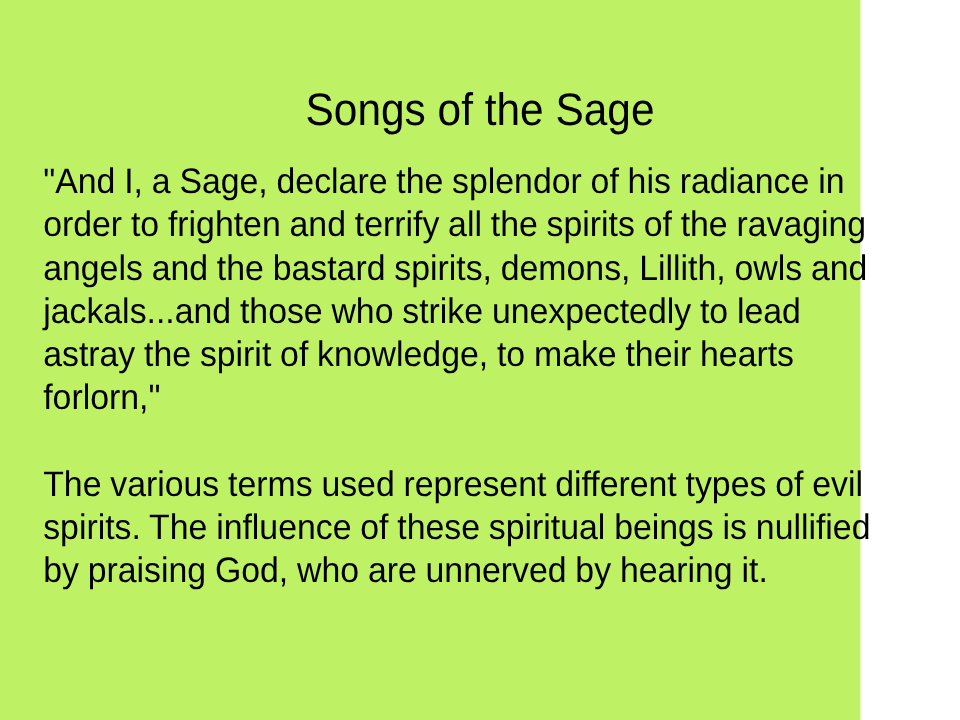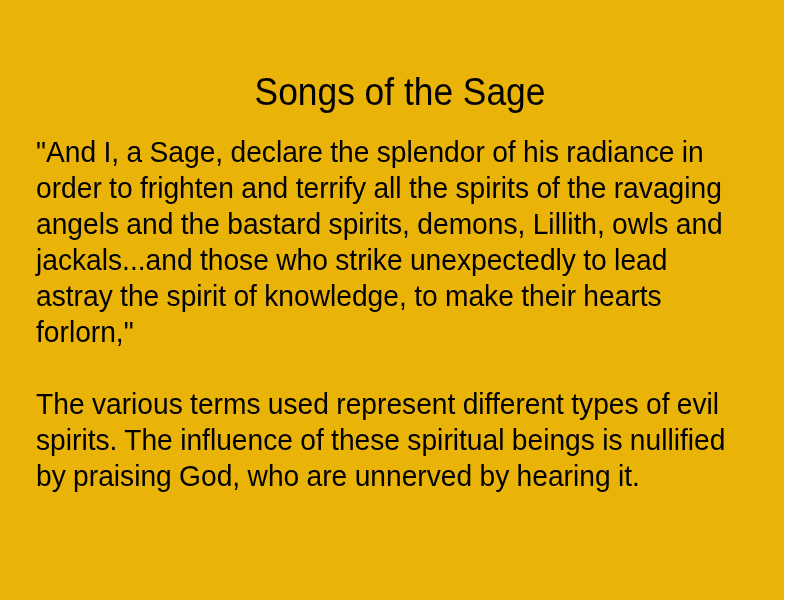--- a/index.html
+++ b/index.html
@@ -11,23 +11,23 @@
     width: 800px;
     height: 600px;
     overflow: hidden;
     font-family: "Liberation Sans", "DejaVu Sans", sans-serif;
     color: #000000;
     -webkit-font-smoothing: none;
   }
 
   .slide {
     position: relative;
-    width: 784px;
+    width: 717px;
     height: 600px;
-    background: #eab308;
+    background: #bef264;
     box-sizing: border-box;
   }
 
   .slide-title {
     position: absolute;
     left: 0;
     top: 44px;
     width: 800px;
     text-align: center;
     font-size: 38px;

